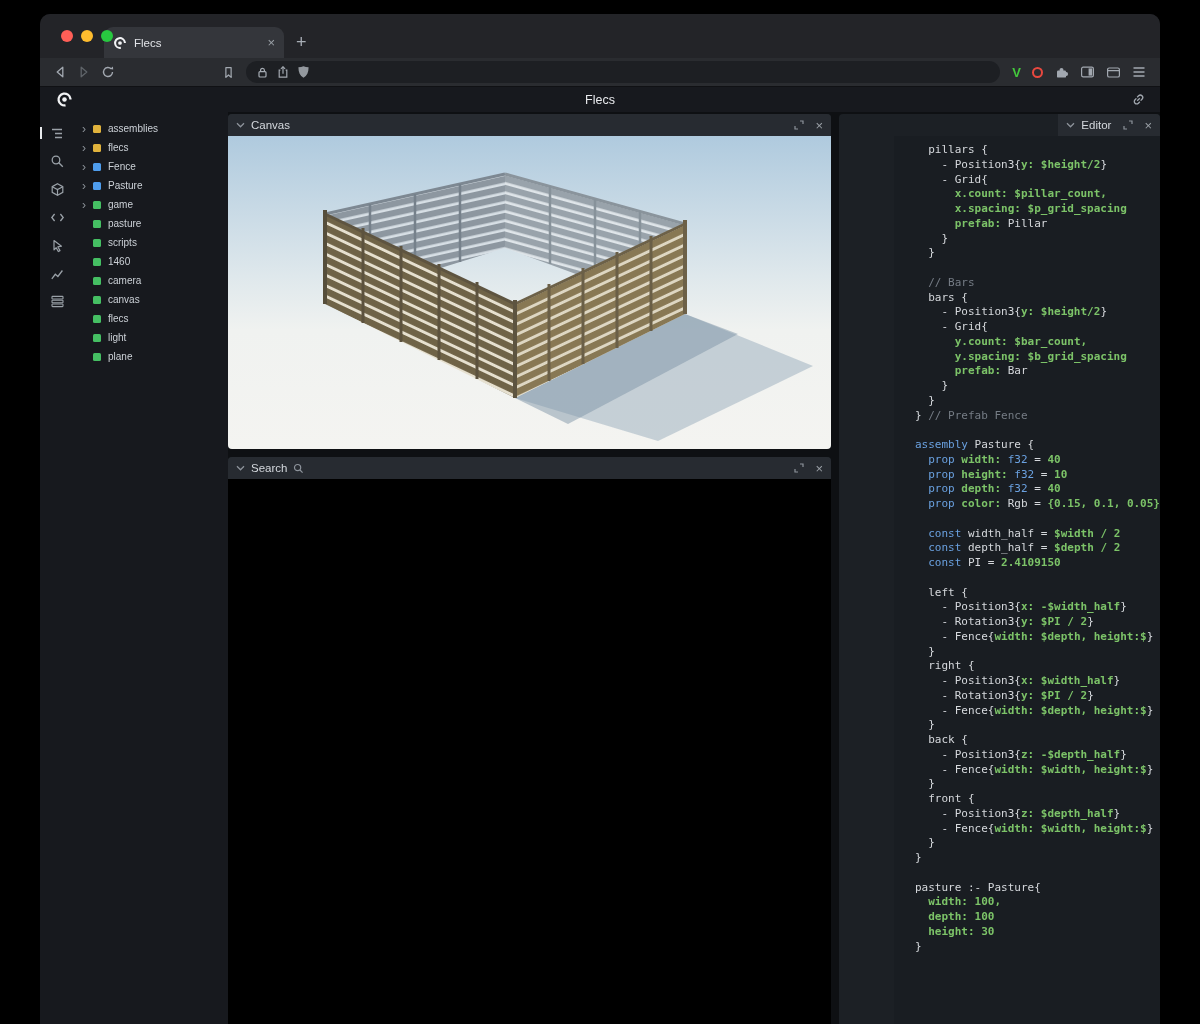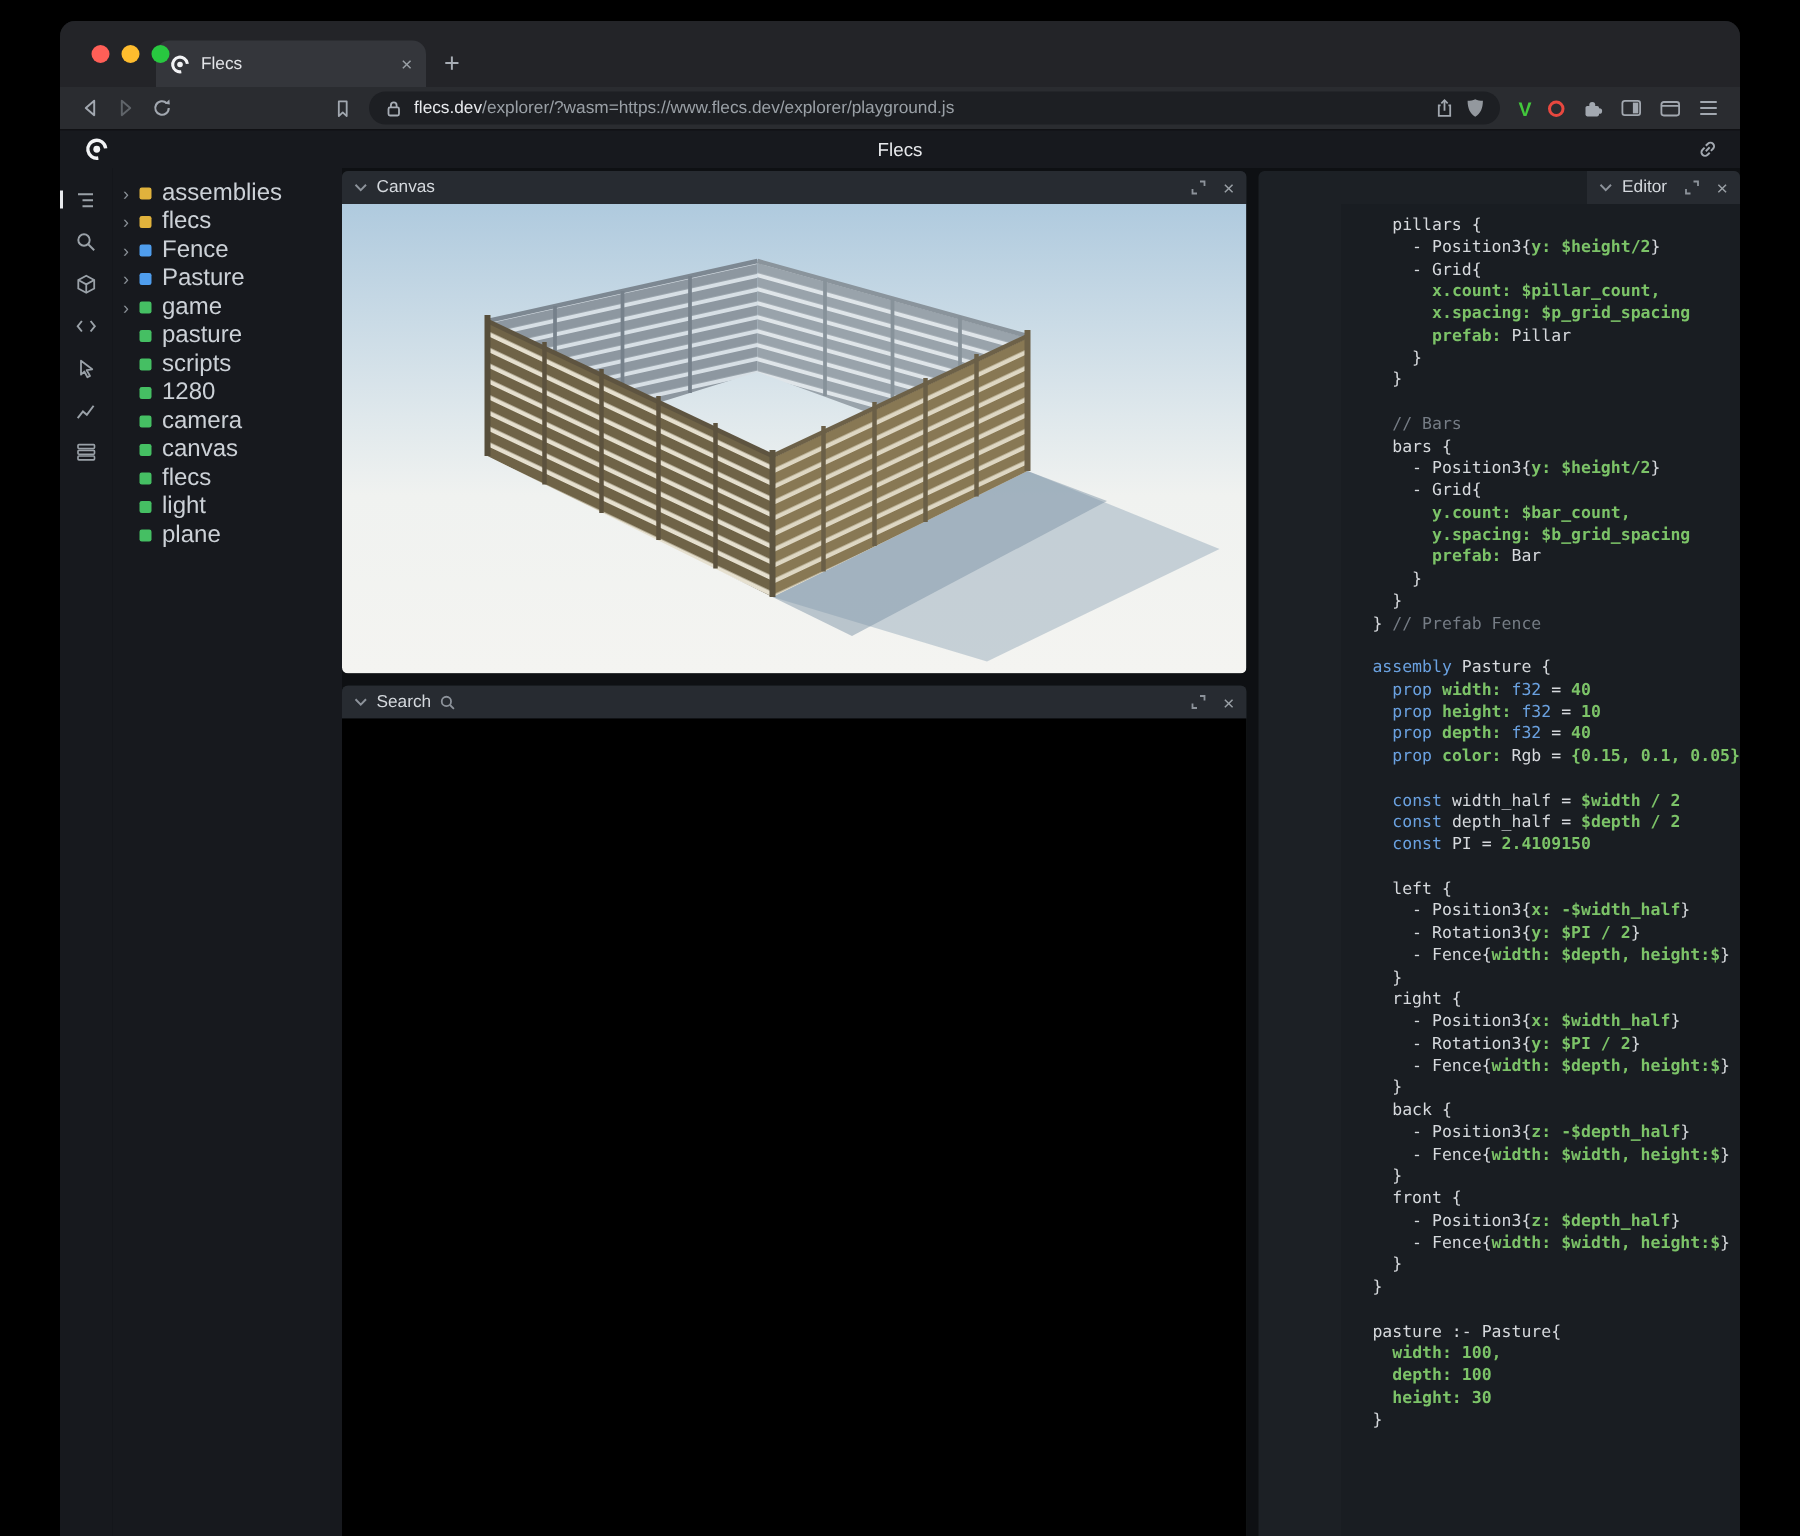--- a/index.html
+++ b/index.html
@@ -43,21 +43,21 @@
   .app-main{flex:1;display:flex;background:#0e1013;min-height:0;}
   .iconbar{width:35px;background:#17191e;display:flex;flex-direction:column;align-items:center;
     padding-top:13px;gap:11px;position:relative;flex:none;}
   .active-bar{position:absolute;left:0;top:15px;width:2px;height:12px;background:#e8eaed;}
   .sbicon{width:17px;height:17px;display:flex;align-items:center;justify-content:center;}
 
   .tree-panel{width:153px;background:#17191e;padding-top:7px;flex:none;overflow:hidden;}
   .tree-item{height:19px;display:flex;align-items:center;padding-left:7px;}
   .tree-arrow{width:11px;color:#8a9097;font-size:12px;line-height:1;flex:none;}
   .tree-square{width:8px;height:8px;border-radius:1.5px;margin-right:7px;flex:none;}
-  .tree-label{font-size:16px;color:#ccd1d7;white-space:nowrap;}
+  .tree-label{font-size:10px;color:#ccd1d7;white-space:nowrap;}
 
   .center-col{width:603px;display:flex;flex-direction:column;margin:2px 0;flex:none;min-height:0;}
   .panel{background:#1c2025;border-radius:4px;display:flex;flex-direction:column;overflow:hidden;min-height:0;}
   .panel-header{height:22px;background:#272b31;display:flex;align-items:center;padding:0 8px;gap:6px;flex:none;}
   .panel-title{font-size:11.5px;color:#d4d8dd;}
   .ph-spacer{flex:1;}
   .ph-icon{display:flex;align-items:center;}
   .ph-close{color:#9aa0a6;font-size:13px;line-height:1;margin-left:5px;}
   .canvas-panel{height:335px;flex:none;}
   .canvas-body{height:313px;}
@@ -120,21 +120,20 @@
         </svg>
     </span>
 
     <div class="urlbar">
       <span style="display:flex">
         <svg width="13" height="13" viewBox="0 0 13 13">
             <rect x="3" y="5.6" width="7" height="5.4" rx="1" fill="none" stroke="#a7adb5" stroke-width="1.2"></rect>
             <path d="M4.6 5.6V4.2a1.9 1.9 0 0 1 3.8 0v1.4" fill="none" stroke="#a7adb5" stroke-width="1.2"></path>
           </svg>
       </span>
-      <span class="url-text"><span class="url-domain">flecs.dev</span><span class="url-rest">/explorer/?wasm=https://www.flecs.dev/explorer/playground.js</span></span>
       <span style="display:flex">
         <svg width="14" height="14" viewBox="0 0 14 14">
             <path d="M4.4 5.2H3.2v7h7.6v-7H9.6" fill="none" stroke="#a2a8b0" stroke-width="1.2"></path>
             <path d="M7 8.8V1.8" stroke="#a2a8b0" stroke-width="1.2"></path>
             <path d="M4.9 3.9 7 1.8l2.1 2.1" fill="none" stroke="#a2a8b0" stroke-width="1.2"></path>
           </svg>
       </span>
       <span style="display:flex">
         <svg width="13" height="14" viewBox="0 0 13 14">
             <path d="M6.5 1.2C8 1.9 9.8 2.2 11.6 2.2c0 5-1.6 8.6-5.1 10.6C3 10.8 1.4 7.2 1.4 2.2 3.2 2.2 5 1.9 6.5 1.2z" fill="#93989e"></path>
@@ -267,21 +266,21 @@
             <span class="tree-label">pasture</span>
           </div>
           <div class="tree-item">
             <span class="tree-arrow"></span>
             <span class="tree-square" style="background: rgb(69, 191, 99);"></span>
             <span class="tree-label">scripts</span>
           </div>
           <div class="tree-item">
             <span class="tree-arrow"></span>
             <span class="tree-square" style="background: rgb(69, 191, 99);"></span>
-            <span class="tree-label">1280</span>
+            <span class="tree-label">1460</span>
           </div>
           <div class="tree-item">
             <span class="tree-arrow"></span>
             <span class="tree-square" style="background: rgb(69, 191, 99);"></span>
             <span class="tree-label">camera</span>
           </div>
           <div class="tree-item">
             <span class="tree-arrow"></span>
             <span class="tree-square" style="background: rgb(69, 191, 99);"></span>
             <span class="tree-label">canvas</span>

